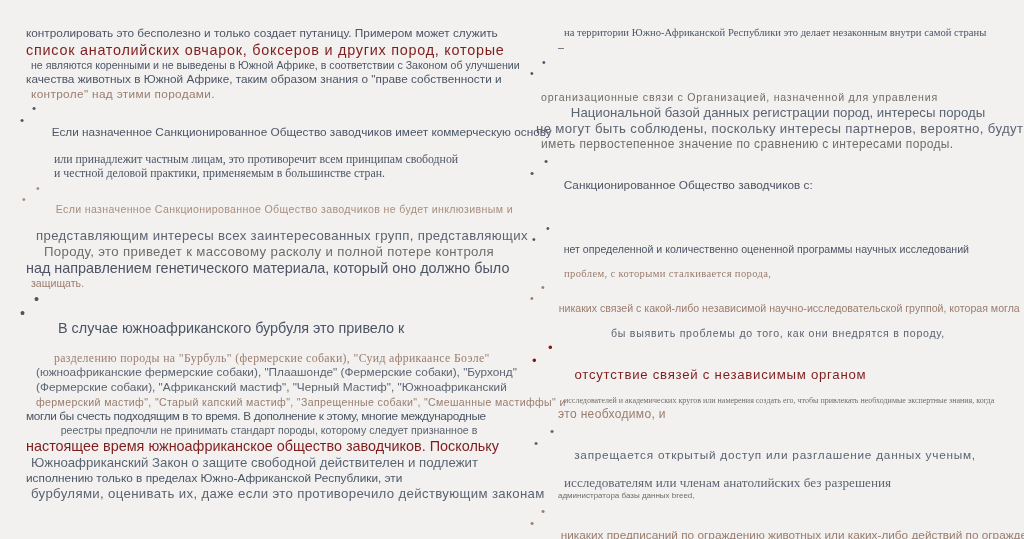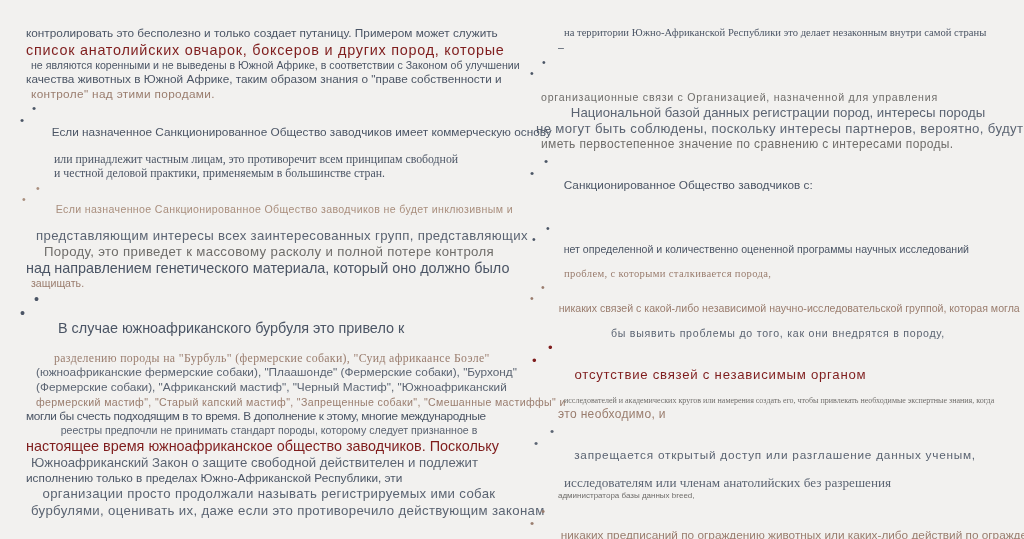--- a/index.html
+++ b/index.html
@@ -120,21 +120,20 @@
     </div>
     <div class="ln s-md c-brown2 t-1 i4">разделению породы на "Бурбуль" (фермерские собаки), "Суид африкаансе Боэле"</div>
     <div class="ln s-md c-slate2 t-0 i3">(южноафриканские фермерские собаки), "Плаашонде" (Фермерские собаки), "Бурхонд"</div>
     <div class="ln s-md c-slate2 t-0 i3">(Фермерские собаки), "Африканский мастиф", "Черный Мастиф", "Южноафриканский</div>
     <div class="ln s-sm c-brown2 t-1 i3">фермерский мастиф", "Старый капский мастиф", "Запрещенные собаки", "Смешанные мастиффы" и</div>
     <div class="ln s-md c-slate t-n i1">могли бы счесть подходящим в то время. В дополнение к этому, многие международные</div>
     <div class="ln s-sm c-slate2 t-0 i3">реестры предпочли не принимать стандарт породы, которому следует признанное в</div>
     <div class="ln s-xl c-brown t-0 i1">настоящее время южноафриканское общество заводчиков. Поскольку</div>
     <div class="ln s-lg c-slate2 t-0 i2">Южноафриканский Закон о защите свободной действителен и подлежит</div>
     <div class="ln s-md c-slate t-0 i1">исполнению только в пределах Южно-Африканской Республики, эти</div>
-    <div class="ln s-lg c-slate2 t-1 i3">организации просто продолжали называть регистрируемых ими собак</div>
     <div class="ln s-lg c-slate2 t-1 i2">бурбулями, оценивать их, даже если это противоречило действующим законам</div>
 
   </div>
 
   <div class="column col-right">
 
     <div class="ln s-sm c-slate t-0 i4">на территории Южно-Африканской Республики это делает незаконным внутри самой страны</div>
     <div class="ln s-sm c-slate t-0 i5">–</div>
 
     <div class="ln s-sm c-slate t-0 i0 bul" style="padding-left:12px;margin-top:5px;">

